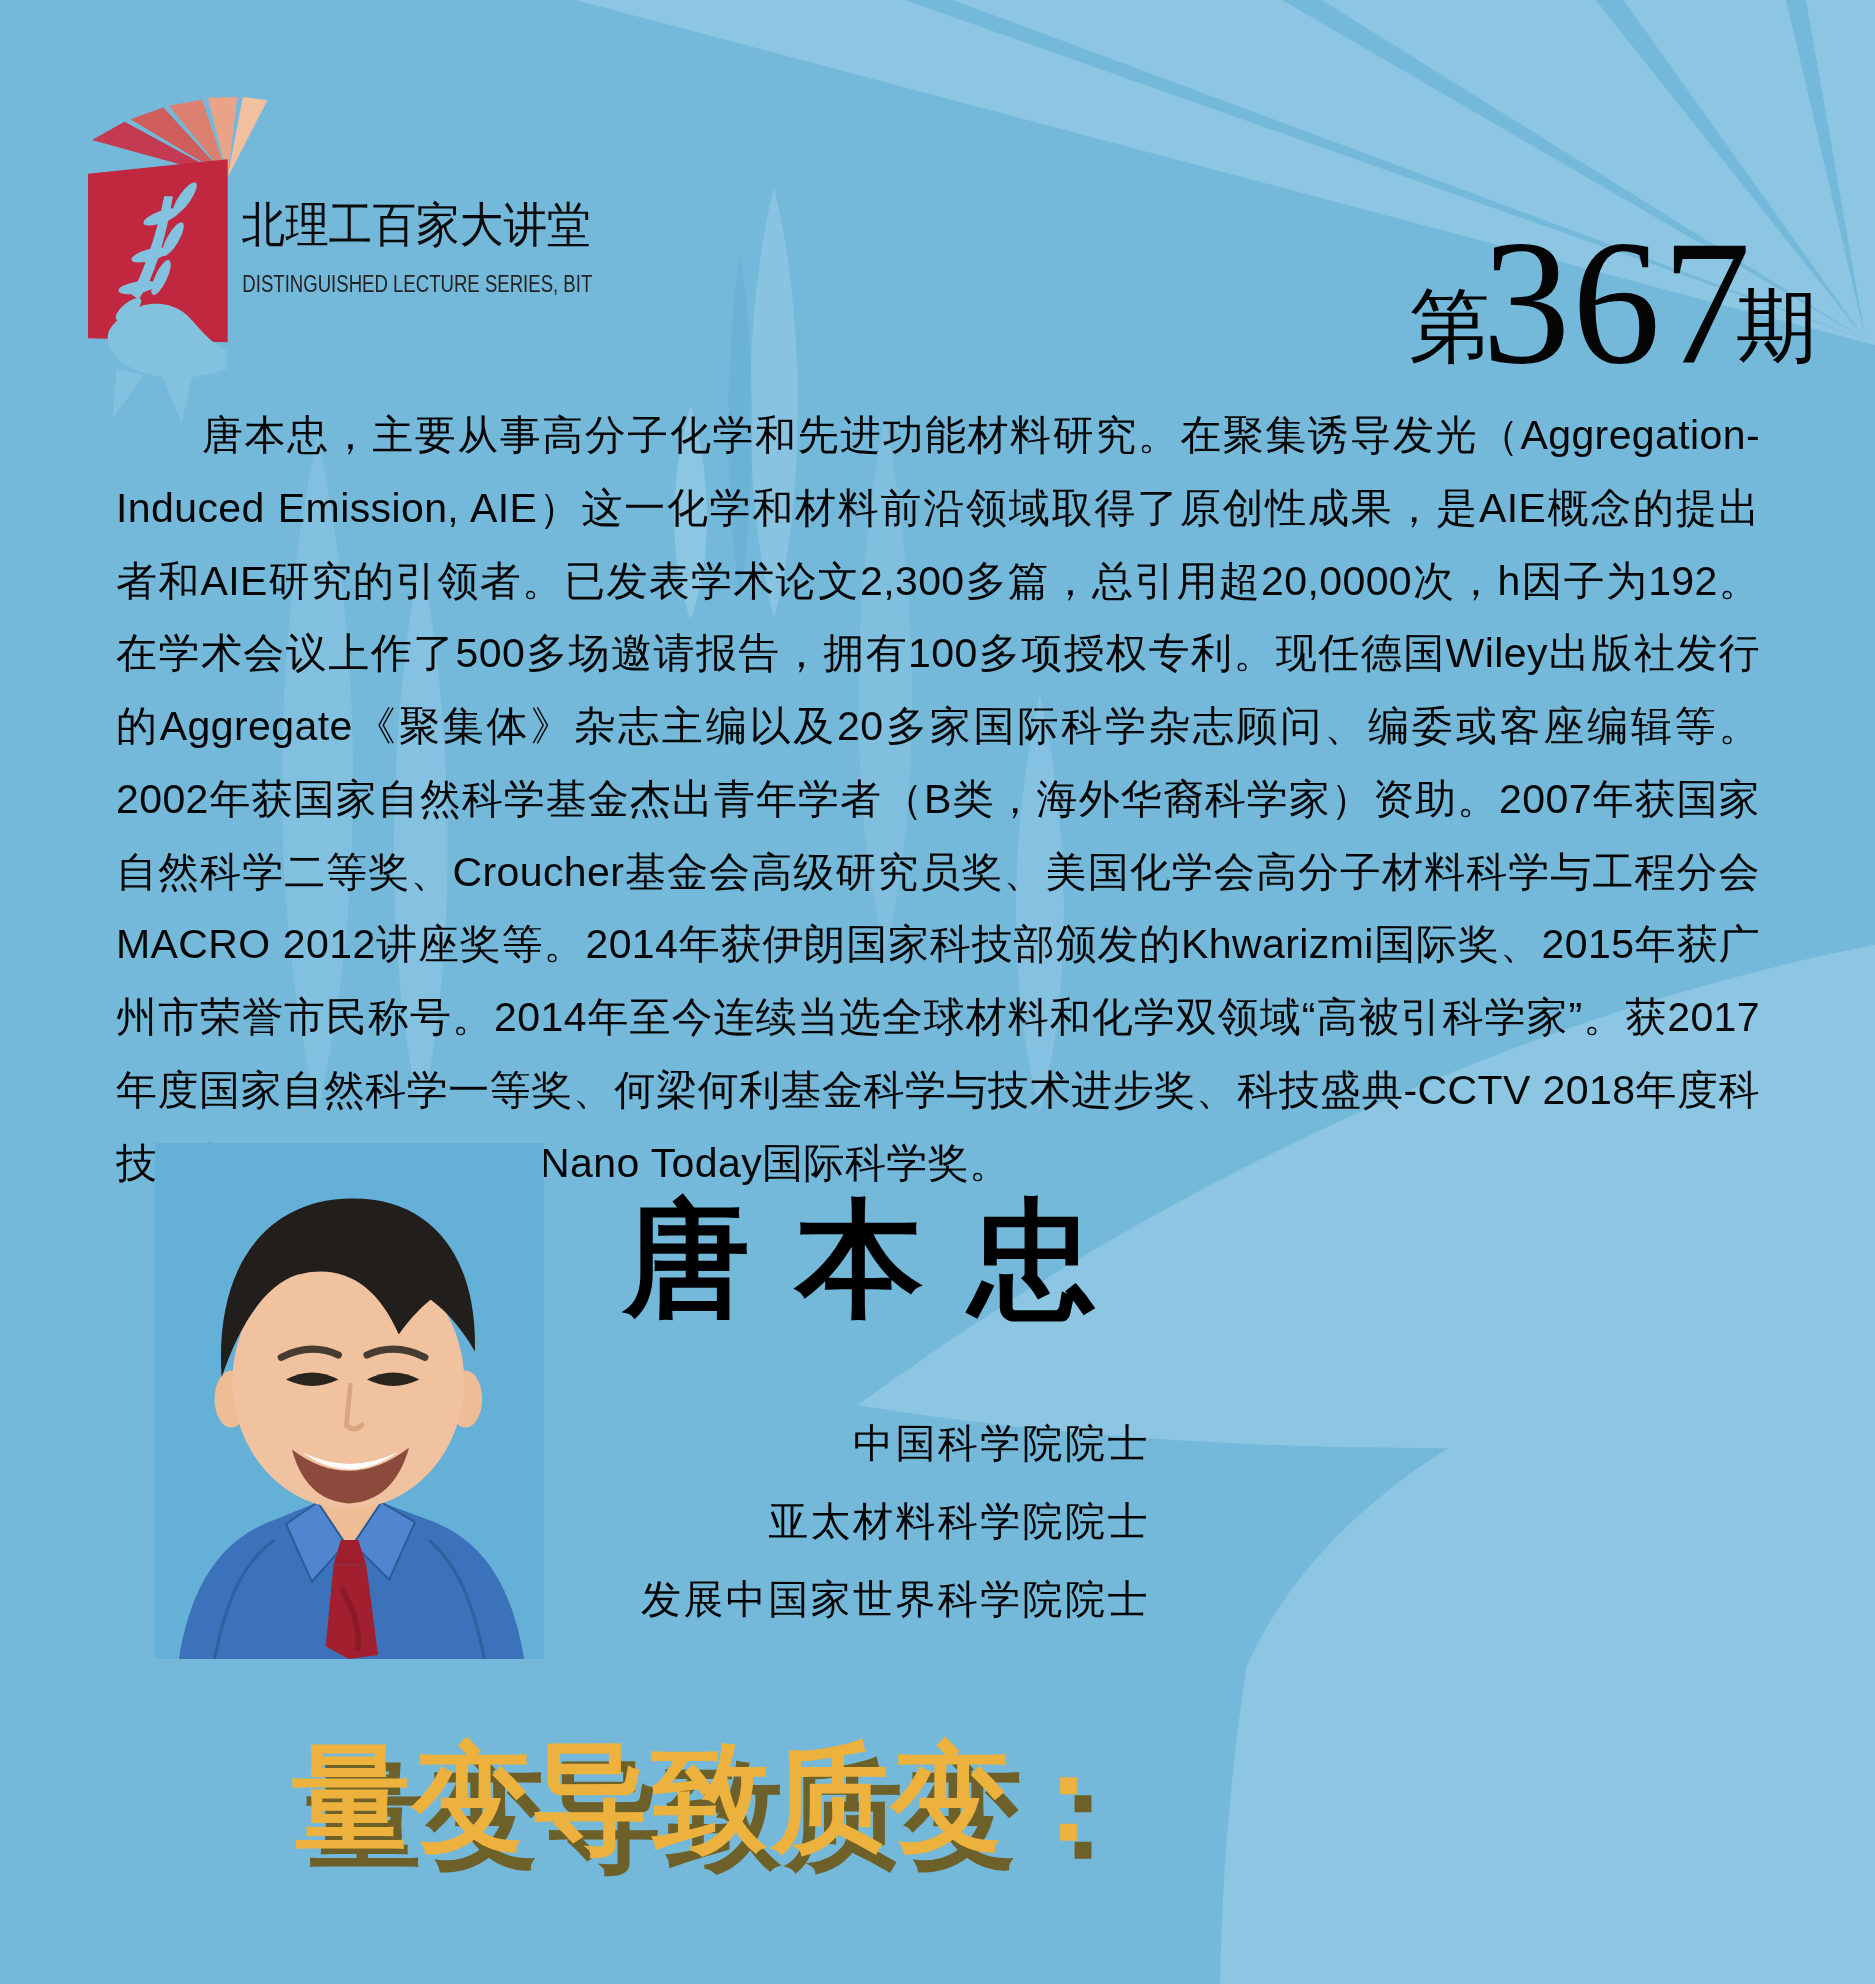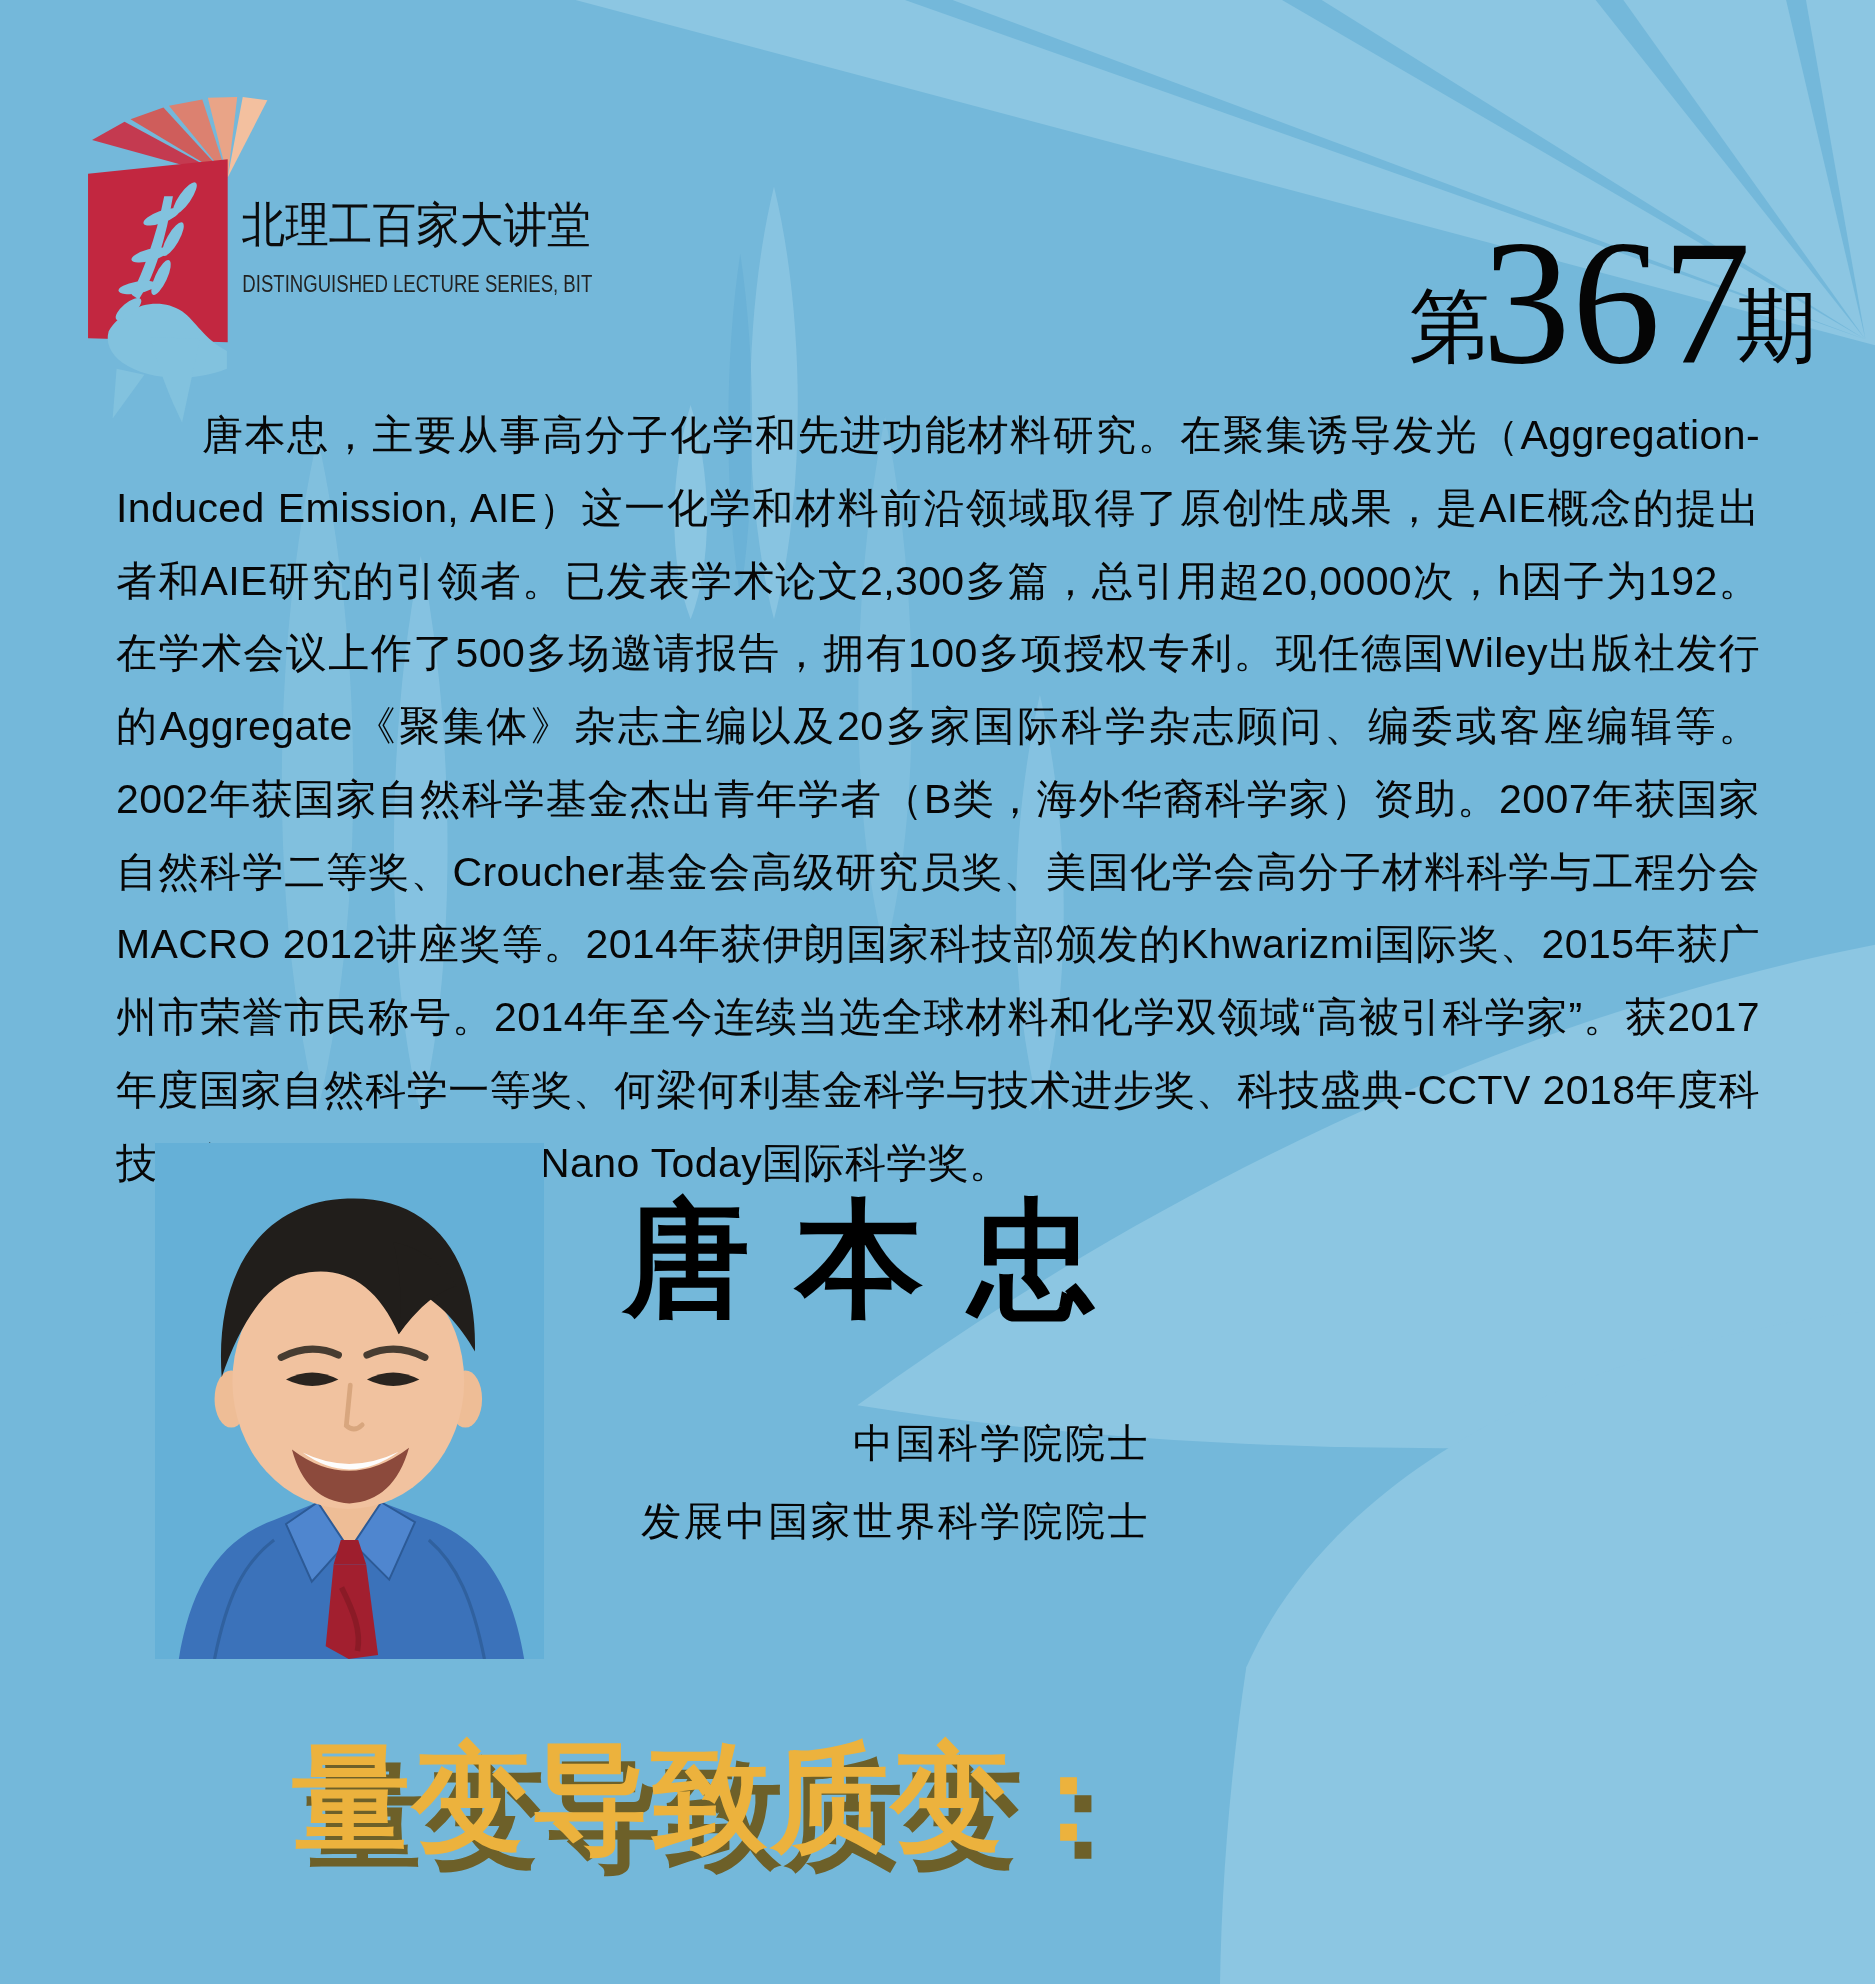--- a/index.html
+++ b/index.html
@@ -164,19 +164,20 @@
 
       <path d="M345,772 Q 490,882 640,768 Q 602,902 490,908 Q 380,902 345,772 Z" fill="#8c4a3c"></path>
       <path d="M372,780 Q 490,866 614,778 Q 490,838 372,780 Z" fill="#fdfdfd"></path>
     </svg>
   </div>
 
   <div id="speaker-name" class="abs">唐本忠</div>
 
   <div id="speaker-titles" class="abs">
     <div>中国科学院院士</div>
+    <div>亚太材料科学院院士</div>
     <div>发展中国家世界科学院院士</div>
   </div>
 
   <div id="title-line1" class="abs big-title">量变导致质变：</div>
 
 </div>
 
 
 </body></html>

